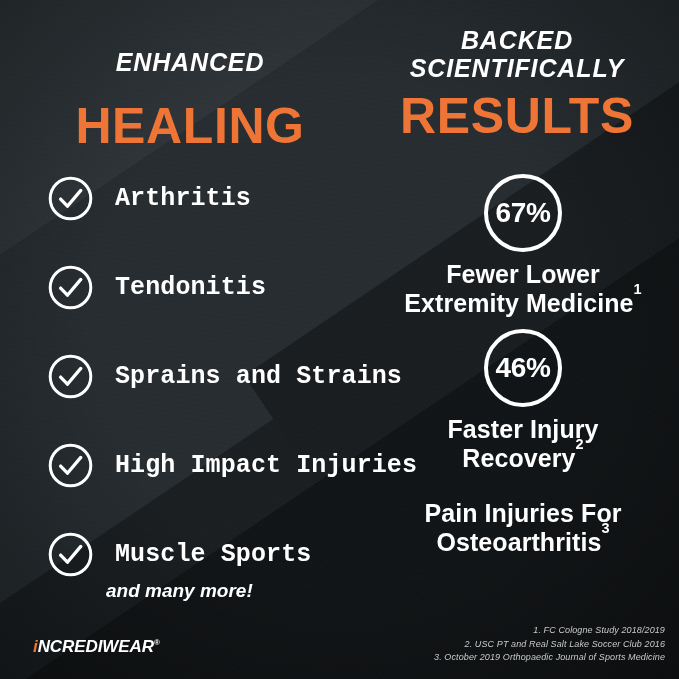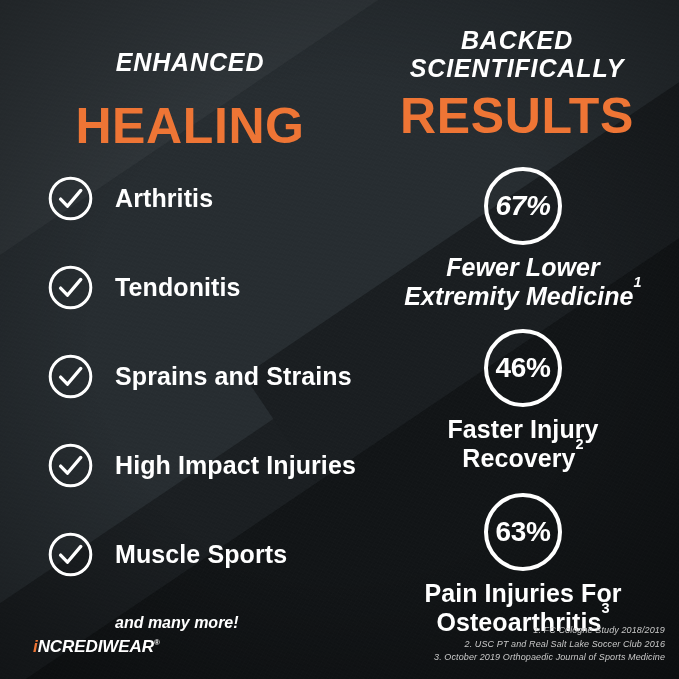--- a/index.html
+++ b/index.html
@@ -127,40 +127,40 @@
     margin-right:22px;
   }
   .check-icon svg { display:block; width:45px; height:45px; }
 
   .check-label {
     color:#ffffff;
     font-size:25px;
     font-weight:bold;
     letter-spacing:.004em;
     white-space:nowrap;
+    font-family:Liberation Mono, monospace;
   }
 
   #many-more {
     position:absolute;
-    left:115px; top:580px;
-    color:#ffffff;
-    font-size:16px;
+    left:106px; top:580px;
+    color:#ffffff;
+    font-size:19px;
     font-weight:bold;
     font-style:italic;
-    margin-top:34px;
   }
 
   
   .stat {
     position:absolute;
     width:290px;
     left:378px;
     text-align:center;
   }
-  #stat-0 { top:166px;font-style:italic; }
+  #stat-0 { top:173px; }
   #stat-1 { top:328px; }
   #stat-2 { top:492px; }
 
   .stat-ring {
     position:relative;
     width:80px; height:80px;
     margin:0 auto;
   }
   .stat-ring svg { display:block; width:80px; height:80px; }
   .stat-value {
@@ -312,26 +312,20 @@
         </svg>
         <div class="stat-value">46%</div>
       </div>
       <div class="stat-caption">
         <div>Faster Injury</div>
         <div><span>Recovery</span><sup>2</sup></div>
       </div>
     </div>
 
     <div class="stat" id="stat-2">
-      <div class="stat-ring">
-        <svg viewBox="0 0 80 80">
-          <circle cx="40" cy="40" r="37" fill="none" stroke="#ffffff" stroke-width="4"></circle>
-        </svg>
-        <div class="stat-value">63%</div>
-      </div>
       <div class="stat-caption">
         <div>Pain Injuries For</div>
         <div><span>Osteoarthritis</span><sup>3</sup></div>
       </div>
     </div>
 
     <div id="logo"><span class="logo-i">i</span><span class="logo-rest">NCREDIWEAR</span><span class="logo-reg">®</span></div>
 
     <div id="footnotes">
       <div>1. FC Cologne Study 2018/2019</div>

